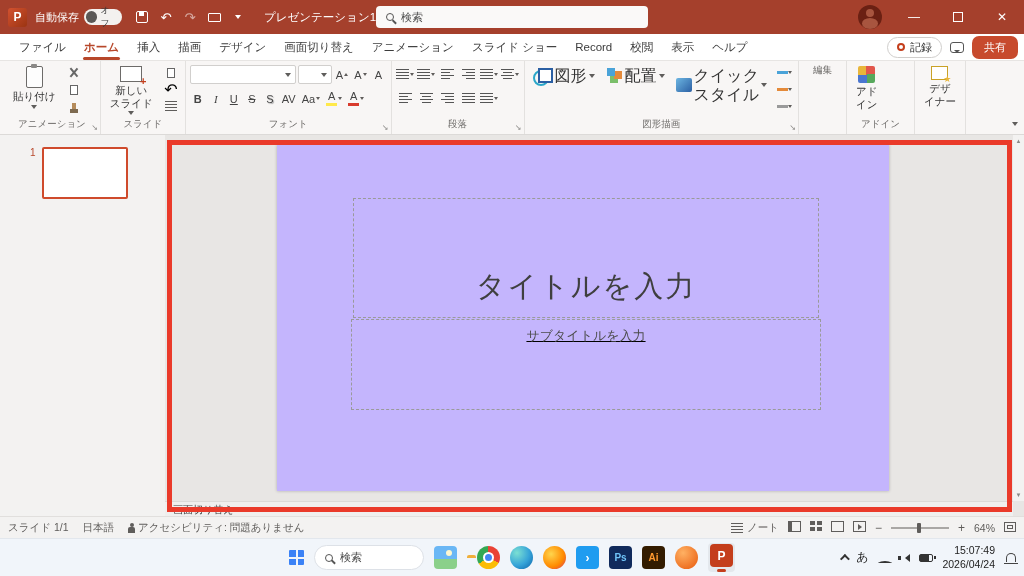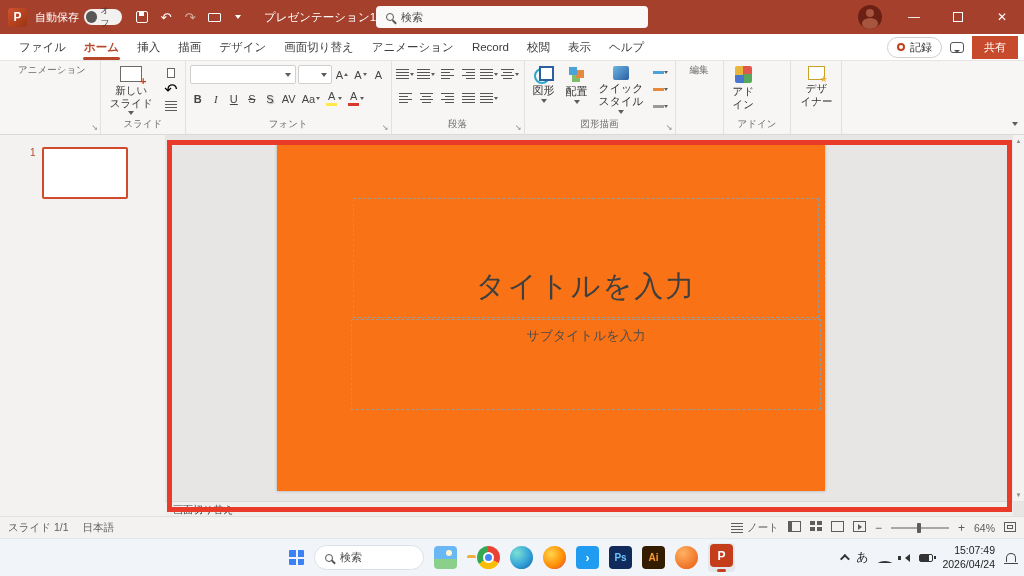--- a/index.html
+++ b/index.html
@@ -44,21 +44,21 @@
 .menubar{height:27px;flex:0 0 27px;background:#fff;display:flex;align-items:stretch;border-bottom:1px solid #e7e5e3;padding:0 6px 0 10px;}
 .tabs{display:flex;align-items:stretch;}
 .mtab{font-size:11.5px;color:#3c3c3c;padding:0 9px;position:relative;white-space:nowrap;}
 .mtab.active{color:var(--accent-red);font-weight:bold;font-family:Liberation Serif, serif;}
 .mtab.active::after{content:"";position:absolute;left:8px;right:8px;bottom:0;height:3px;border-radius:2px;background:var(--accent-red);}
 .menubar-right{margin-left:auto;display:flex;align-items:center;gap:8px;}
 .rec-btn{display:flex;align-items:center;gap:5px;border:1px solid #d0cecc;border-radius:12px;padding:2px 9px;font-size:11px;color:#333;}
 .rec-dot{width:8px;height:8px;border:2px solid #c43e1c;border-radius:50%;display:block;}
 .bubble{width:14px;height:11px;border:1.5px solid #555;border-radius:3px;position:relative;display:block;}
 .bubble::after{content:"";position:absolute;bottom:-4px;left:3px;border:3px solid transparent;border-top-color:#555;}
-.share-btn{background:var(--share-orange);color:#fff;font-size:11px;padding:4px 12px;border-radius:0;}
+.share-btn{background:var(--share-orange);color:#fff;font-size:11px;padding:4px 12px;border-radius:7px;}
 
 
 .ribbon{height:74px;flex:0 0 74px;background:var(--ribbon-bg);border-bottom:1px solid #dcdad8;display:flex;align-items:stretch;padding-left:4px;position:relative;}
 .rgroup{display:flex;flex-direction:column;border-right:1px solid #e3e1df;padding:3px 4px 1px;position:relative;}
 .rbody{display:flex;gap:3px;align-items:flex-start;flex:1;}
 .rbody.col{flex-direction:column;gap:3px;}
 .rlabel{text-align:center;font-size:9.5px;color:#6d6b69;padding:0 10px 2px;white-space:nowrap;}
 .dlg{position:absolute;right:2px;bottom:2px;font-size:8px;color:#8a8886;line-height:1;}
 .bigbtn{display:flex;flex-direction:column;align-items:center;gap:2px;padding:2px 5px;font-size:10.5px;color:#333;}
 .biglbl{white-space:pre-line;text-align:center;line-height:1.2;}
@@ -94,40 +94,40 @@
 .al-c{background:linear-gradient(#555,#555) 0 0/13px 1px no-repeat,linear-gradient(#555,#555) 2px 3px/9px 1px no-repeat,linear-gradient(#555,#555) 0 6px/13px 1px no-repeat,linear-gradient(#555,#555) 2px 9px/9px 1px no-repeat;}
 .al-r{background:linear-gradient(#555,#555) 0 0/13px 1px no-repeat,linear-gradient(#555,#555) 4px 3px/9px 1px no-repeat,linear-gradient(#555,#555) 0 6px/13px 1px no-repeat,linear-gradient(#555,#555) 4px 9px/9px 1px no-repeat;}
 .al-j{background:repeating-linear-gradient(to bottom,#555 0 1px,transparent 1px 3px);}
 .al-b{background:repeating-linear-gradient(to bottom,#555 0 1px,transparent 1px 3px);position:relative;}
 .pbtn{width:19px;height:18px;display:inline-flex;align-items:center;justify-content:center;gap:1px;}
 .shapes-ic{position:relative;width:20px;height:16px;display:block;}
 .shapes-ic::before{content:"";position:absolute;left:0;top:2px;width:12px;height:12px;border:2px solid #2ba7c9;border-radius:50%;}
 .shapes-ic::after{content:"";position:absolute;right:0;top:0;width:11px;height:11px;border:2px solid #2b5fa3;background:#fff;}
 .arrange-ic{width:8px;height:8px;background:#4aa3d8;box-shadow:7px 3px 0 #e48a3a,3px 7px 0 #7bbf6a;display:block;margin:1px 8px 8px 1px;}
 .qs-ic{width:16px;height:14px;background:linear-gradient(135deg,#6db6e2,#2b5fa3);border-radius:2px;display:block;}
-.medbtn{display:flex;flex-direction:column;align-items:center;gap:2px;padding:2px 4px;font-size:11px;color:#333;}
+.medbtn{display:flex;flex-direction:row;align-items:center;gap:2px;padding:2px 4px;font-size:16px;color:#333;}
 .editrow{display:flex;align-items:center;gap:4px;font-size:10.5px;color:#333;height:17px;padding:0 2px;}
 .mic{width:9px;height:14px;border:2px solid #2b7cd3;border-radius:5px;position:relative;display:block;margin-bottom:6px;}
 .mic::after{content:"";position:absolute;left:-5px;top:6px;width:15px;height:8px;border:2px solid #2b7cd3;border-top:none;border-radius:0 0 9px 9px;}
 .grid4{width:17px;height:17px;background:conic-gradient(#e2574c 0 25%,#57a85c 0 50%,#4a76d0 0 75%,#e8b63a 0);border-radius:2px;display:block;}
 .des-ic{width:17px;height:14px;background:#fff;border:1.5px solid #c9a227;position:relative;display:block;}
 .des-ic::after{content:"★";position:absolute;right:-4px;bottom:-5px;color:#e8b63a;font-size:9px;}
 .ribbon-collapse{position:absolute;right:6px;bottom:4px;}
 
 
 .workspace{flex:1;display:flex;position:relative;background:var(--editor-bg);min-height:0;}
 .thumbs{width:165px;flex:0 0 165px;background:#f3f2f1;padding:12px 0 0 30px;display:flex;align-items:flex-start;gap:6px;}
 .thumb-num{font-size:10px;color:var(--accent-red);}
 .thumb{width:86px;height:52px;background:#fff;border:2px solid #cf4b2c;border-radius:2px;}
 .editor{flex:1;position:relative;min-width:0;}
-.slide-canvas{position:absolute;left:112px;top:10px;width:548px;height:346px;background:#f97316;box-shadow:0 0 3px rgba(0,0,0,.25);}
+.slide-canvas{position:absolute;left:112px;top:10px;width:612px;height:346px;background:#c4b5fd;box-shadow:0 0 3px rgba(0,0,0,.25);}
 .ph{position:absolute;border:1.3px dashed #9a9a9a;display:flex;justify-content:center;}
 .title-ph{left:76px;top:53px;width:466px;height:120px;align-items:flex-end;padding-bottom:10px;}
 .title-ph span{font-size:29px;font-weight:300;letter-spacing:2px;color:#3f3f3f;}
-.subtitle-ph{left:74px;top:174px;width:470px;height:91px;align-items:flex-start;padding-top:7px;}
+.subtitle-ph{left:74px;top:174px;width:470px;height:91px;align-items:flex-start;padding-top:7px;text-decoration:underline;}
 .subtitle-ph span{font-size:13px;color:#4c4c4c;}
 .notes-strip{position:absolute;left:0;right:11px;bottom:0;height:15px;background:#f0efee;border-top:1px solid #dcdad8;font-size:10px;color:#3a3a3a;line-height:15px;padding-left:8px;}
 .vscroll{position:absolute;right:0;top:0;bottom:15px;width:11px;background:#f3f2f1;display:flex;flex-direction:column;justify-content:space-between;align-items:center;padding:3px 0;}
 .annotation{position:absolute;left:167px;top:5px;right:12px;bottom:4px;border:5px solid var(--annotation-red);z-index:5;pointer-events:none;}
 
 
 .statusbar{height:22px;flex:0 0 22px;background:#f3f2f1;border-top:1px solid #e1dfdd;display:flex;align-items:center;font-size:10.5px;color:#5f5d5b;padding:0 8px;gap:14px;}
 .sb-right{margin-left:auto;display:flex;align-items:center;gap:9px;}
 .person{width:7px;height:10px;position:relative;display:inline-block;margin-right:3px;vertical-align:middle;}
 .person::before{content:"";position:absolute;top:0;left:2px;width:4px;height:4px;border-radius:50%;background:#5f5d5b;}
@@ -224,40 +224,59 @@
 
   <nav class="menubar">
     <div class="tabs">
       <button class="mtab">ファイル</button>
       <button class="mtab active">ホーム</button>
       <button class="mtab">挿入</button>
       <button class="mtab">描画</button>
       <button class="mtab">デザイン</button>
       <button class="mtab">画面切り替え</button>
       <button class="mtab">アニメーション</button>
+      <button class="mtab">スライド ショー</button>
       <button class="mtab">Record</button>
       <button class="mtab">校閲</button>
       <button class="mtab">表示</button>
       <button class="mtab">ヘルプ</button>
     </div>
     <div class="menubar-right">
       <button class="rec-btn">
           <span class="rec-dot"></span>
           <span>記録</span>
         </button>
       <button>
           <span class="bubble"></span>
         </button>
       <button class="share-btn">共有</button>
     </div>
   </nav>
 
   <div class="ribbon">
 
     <section class="rgroup">
+      <div class="rbody">
+        <button class="bigbtn">
+          <span class="clipb"></span>
+          <span class="biglbl">貼り付け</span>
+          <span class="caret"></span>
+        </button>
+        <div class="minicol">
+          <button class="mibtn">
+              <span class="scissors"></span>
+            </button>
+          <button class="mibtn">
+              <span class="copy-ic"></span>
+            </button>
+          <button class="mibtn">
+              <span class="brush-ic"></span>
+            </button>
+        </div>
+      </div>
       <footer class="rlabel"><span>アニメーション</span></footer>
       <span class="dlg">↘</span>
     </section>
 
     <section class="rgroup">
       <div class="rbody">
         <button class="bigbtn">
           <span class="slide-ic"></span>
           <span class="biglbl">新しい
 スライド</span>
@@ -478,20 +497,24 @@
       <div class="notes-strip">
         <span>画面切り替え</span>
       </div>
     </main>
     <div class="annotation"></div>
   </div>
 
   <footer class="statusbar">
     <span>スライド 1/1</span>
     <button style="font-size:10.5px;color:#5f5d5b;">日本語</button>
+    <button style="font-size:10.5px;color:#5f5d5b;display:flex;align-items:center;">
+      <span class="person"></span>
+      <span>アクセシビリティ: 問題ありません</span>
+    </button>
     <div class="sb-right">
       <button style="font-size:10.5px;color:#5f5d5b;display:flex;align-items:center;gap:4px;">
         <span class="lines"></span>
         <span>ノート</span>
       </button>
       <button><span class="v-ic norm"></span></button>
       <button><span class="v-ic grid"></span></button>
       <button><span class="v-ic"></span></button>
       <button><span class="v-ic show"></span></button>
       <button style="font-size:12px;color:#5f5d5b;">−</button>

